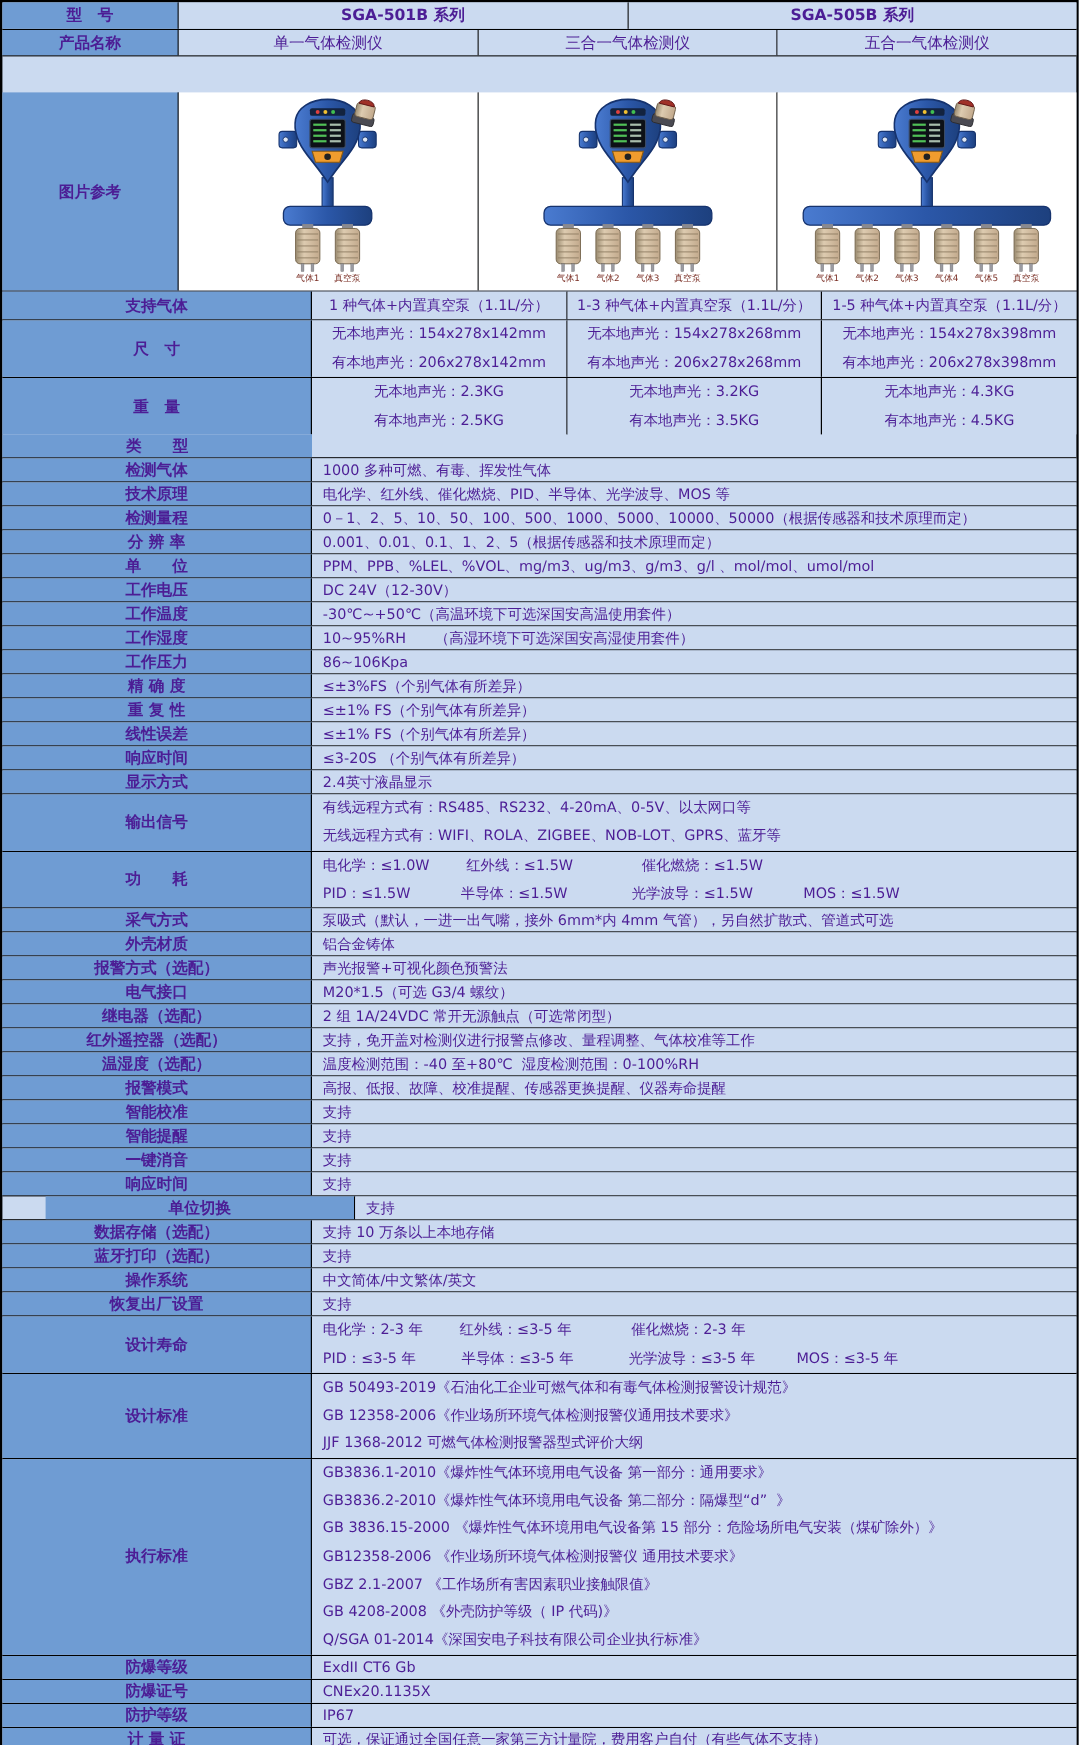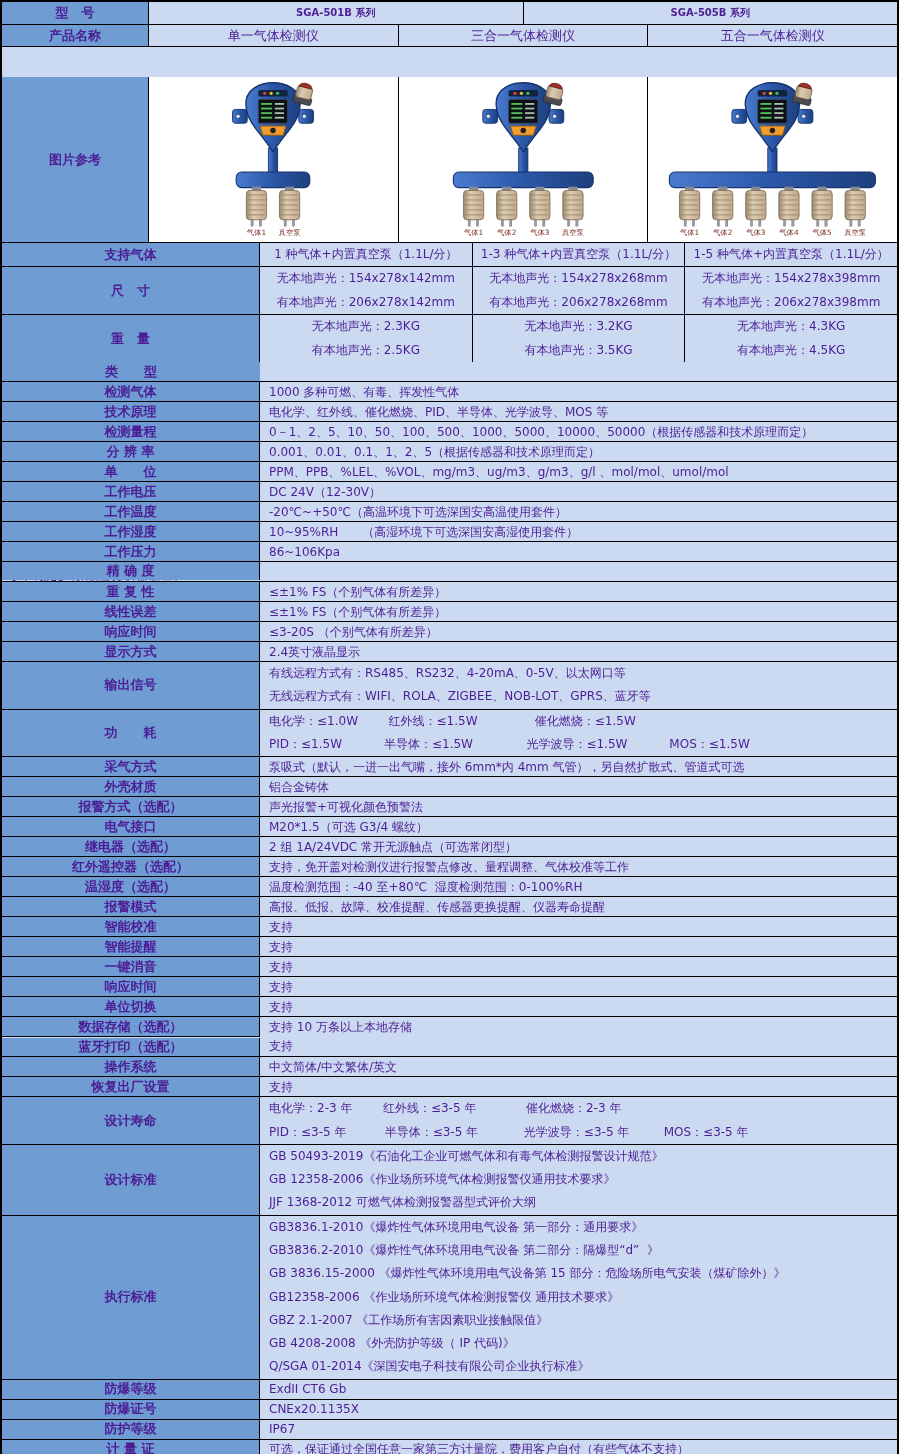--- a/index.html
+++ b/index.html
@@ -20,21 +20,21 @@
     font-weight: bold;
     font-size: 13px;
     display: flex; align-items: center; justify-content: center;
     white-space: pre; flex: none;
   }
   .w-sm { width: 147px; }
   .w-lg { width: 258px; }
   .flex1 { flex: 1 1 0; }
   .hdr-row { height: 23px; }
   .hdr-cell {
-    background: #cbdaf0; font-weight: bold; font-size: 10px;
+    background: #cbdaf0; font-weight: bold; font-size: 13px;
     display: flex; align-items: center; justify-content: center; white-space: pre;
   }
   .prod-row { height: 22px; }
   .prod-cell {
     background: #cbdaf0; font-size: 13px;
     display: flex; align-items: center; justify-content: center; white-space: pre;
   }
   .img-row { height: 166px; margin-top: 30px; }
   .img-cell {
     background: #ffffff;
@@ -440,33 +440,33 @@
           <div class="sline">PPM、PPB、%LEL、%VOL、mg/m3、ug/m3、g/m3、g/l 、mol/mol、umol/mol</div>
         </div>
       </div><div class="row srow" style="height: 20px;">
         <div class="cell label w-lg">工作电压</div>
         <div class="cell sval">
           <div class="sline">DC 24V（12-30V）</div>
         </div>
       </div><div class="row srow" style="height: 20px;">
         <div class="cell label w-lg">工作温度</div>
         <div class="cell sval">
-          <div class="sline">-20℃~+50℃（高温环境下可选深国安高温使用套件）</div>
+          <div class="sline">-30℃~+50℃（高温环境下可选深国安高温使用套件）</div>
         </div>
       </div><div class="row srow" style="height: 20px; justify-content: space-between;">
         <div class="cell label w-lg">工作湿度</div>
         <div class="cell sval">
           <div class="sline">10~95%RH　　（高湿环境下可选深国安高湿使用套件）</div>
         </div>
       </div><div class="row srow" style="height: 20px;">
         <div class="cell label w-lg">工作压力</div>
         <div class="cell sval">
           <div class="sline">86~106Kpa</div>
         </div>
-      </div><div class="row srow" style="height: 20px; flex-direction: column;">
+      </div><div class="row srow" style="height: 20px;">
         <div class="cell label w-lg">精 确 度</div>
         <div class="cell sval">
           <div class="sline">≤±3%FS（个别气体有所差异）</div>
         </div>
       </div><div class="row srow" style="height: 20px;">
         <div class="cell label w-lg">重 复 性</div>
         <div class="cell sval">
           <div class="sline">≤±1% FS（个别气体有所差异）</div>
         </div>
       </div><div class="row srow" style="height: 20px;">
@@ -549,31 +549,31 @@
       </div><div class="row srow" style="height: 20px;">
         <div class="cell label w-lg">一键消音</div>
         <div class="cell sval">
           <div class="sline">支持</div>
         </div>
       </div><div class="row srow" style="height: 20px;">
         <div class="cell label w-lg">响应时间</div>
         <div class="cell sval">
           <div class="sline">支持</div>
         </div>
-      </div><div class="row srow" style="height: 20px;">
+      </div><div class="row srow" style="height: 20px; padding-left: 36px;">
         <div class="cell label w-lg">单位切换</div>
         <div class="cell sval">
           <div class="sline">支持</div>
         </div>
       </div><div class="row srow" style="height: 20px;">
         <div class="cell label w-lg">数据存储（选配）</div>
         <div class="cell sval">
           <div class="sline">支持 10 万条以上本地存储</div>
         </div>
-      </div><div class="row srow" style="height: 20px; align-items: flex-end;">
+      </div><div class="row srow" style="height: 20px;">
         <div class="cell label w-lg">蓝牙打印（选配）</div>
         <div class="cell sval">
           <div class="sline">支持</div>
         </div>
       </div><div class="row srow" style="height: 20px;">
         <div class="cell label w-lg">操作系统</div>
         <div class="cell sval">
           <div class="sline">中文简体/中文繁体/英文</div>
         </div>
       </div><div class="row srow" style="height: 20px;">

